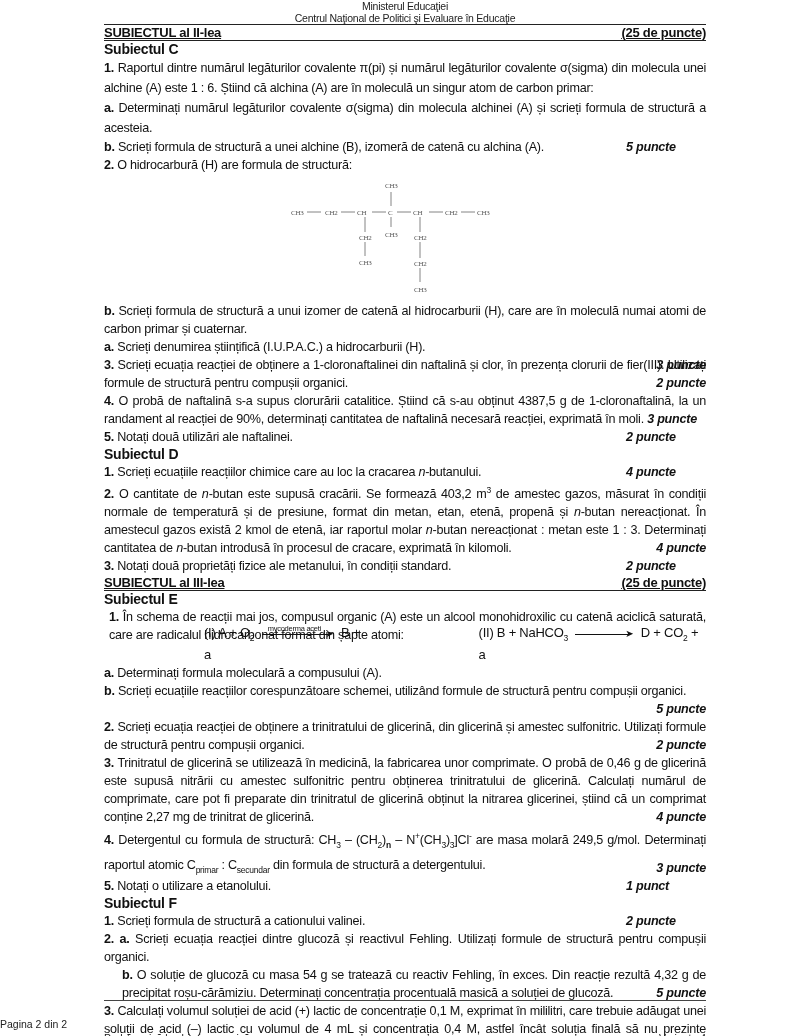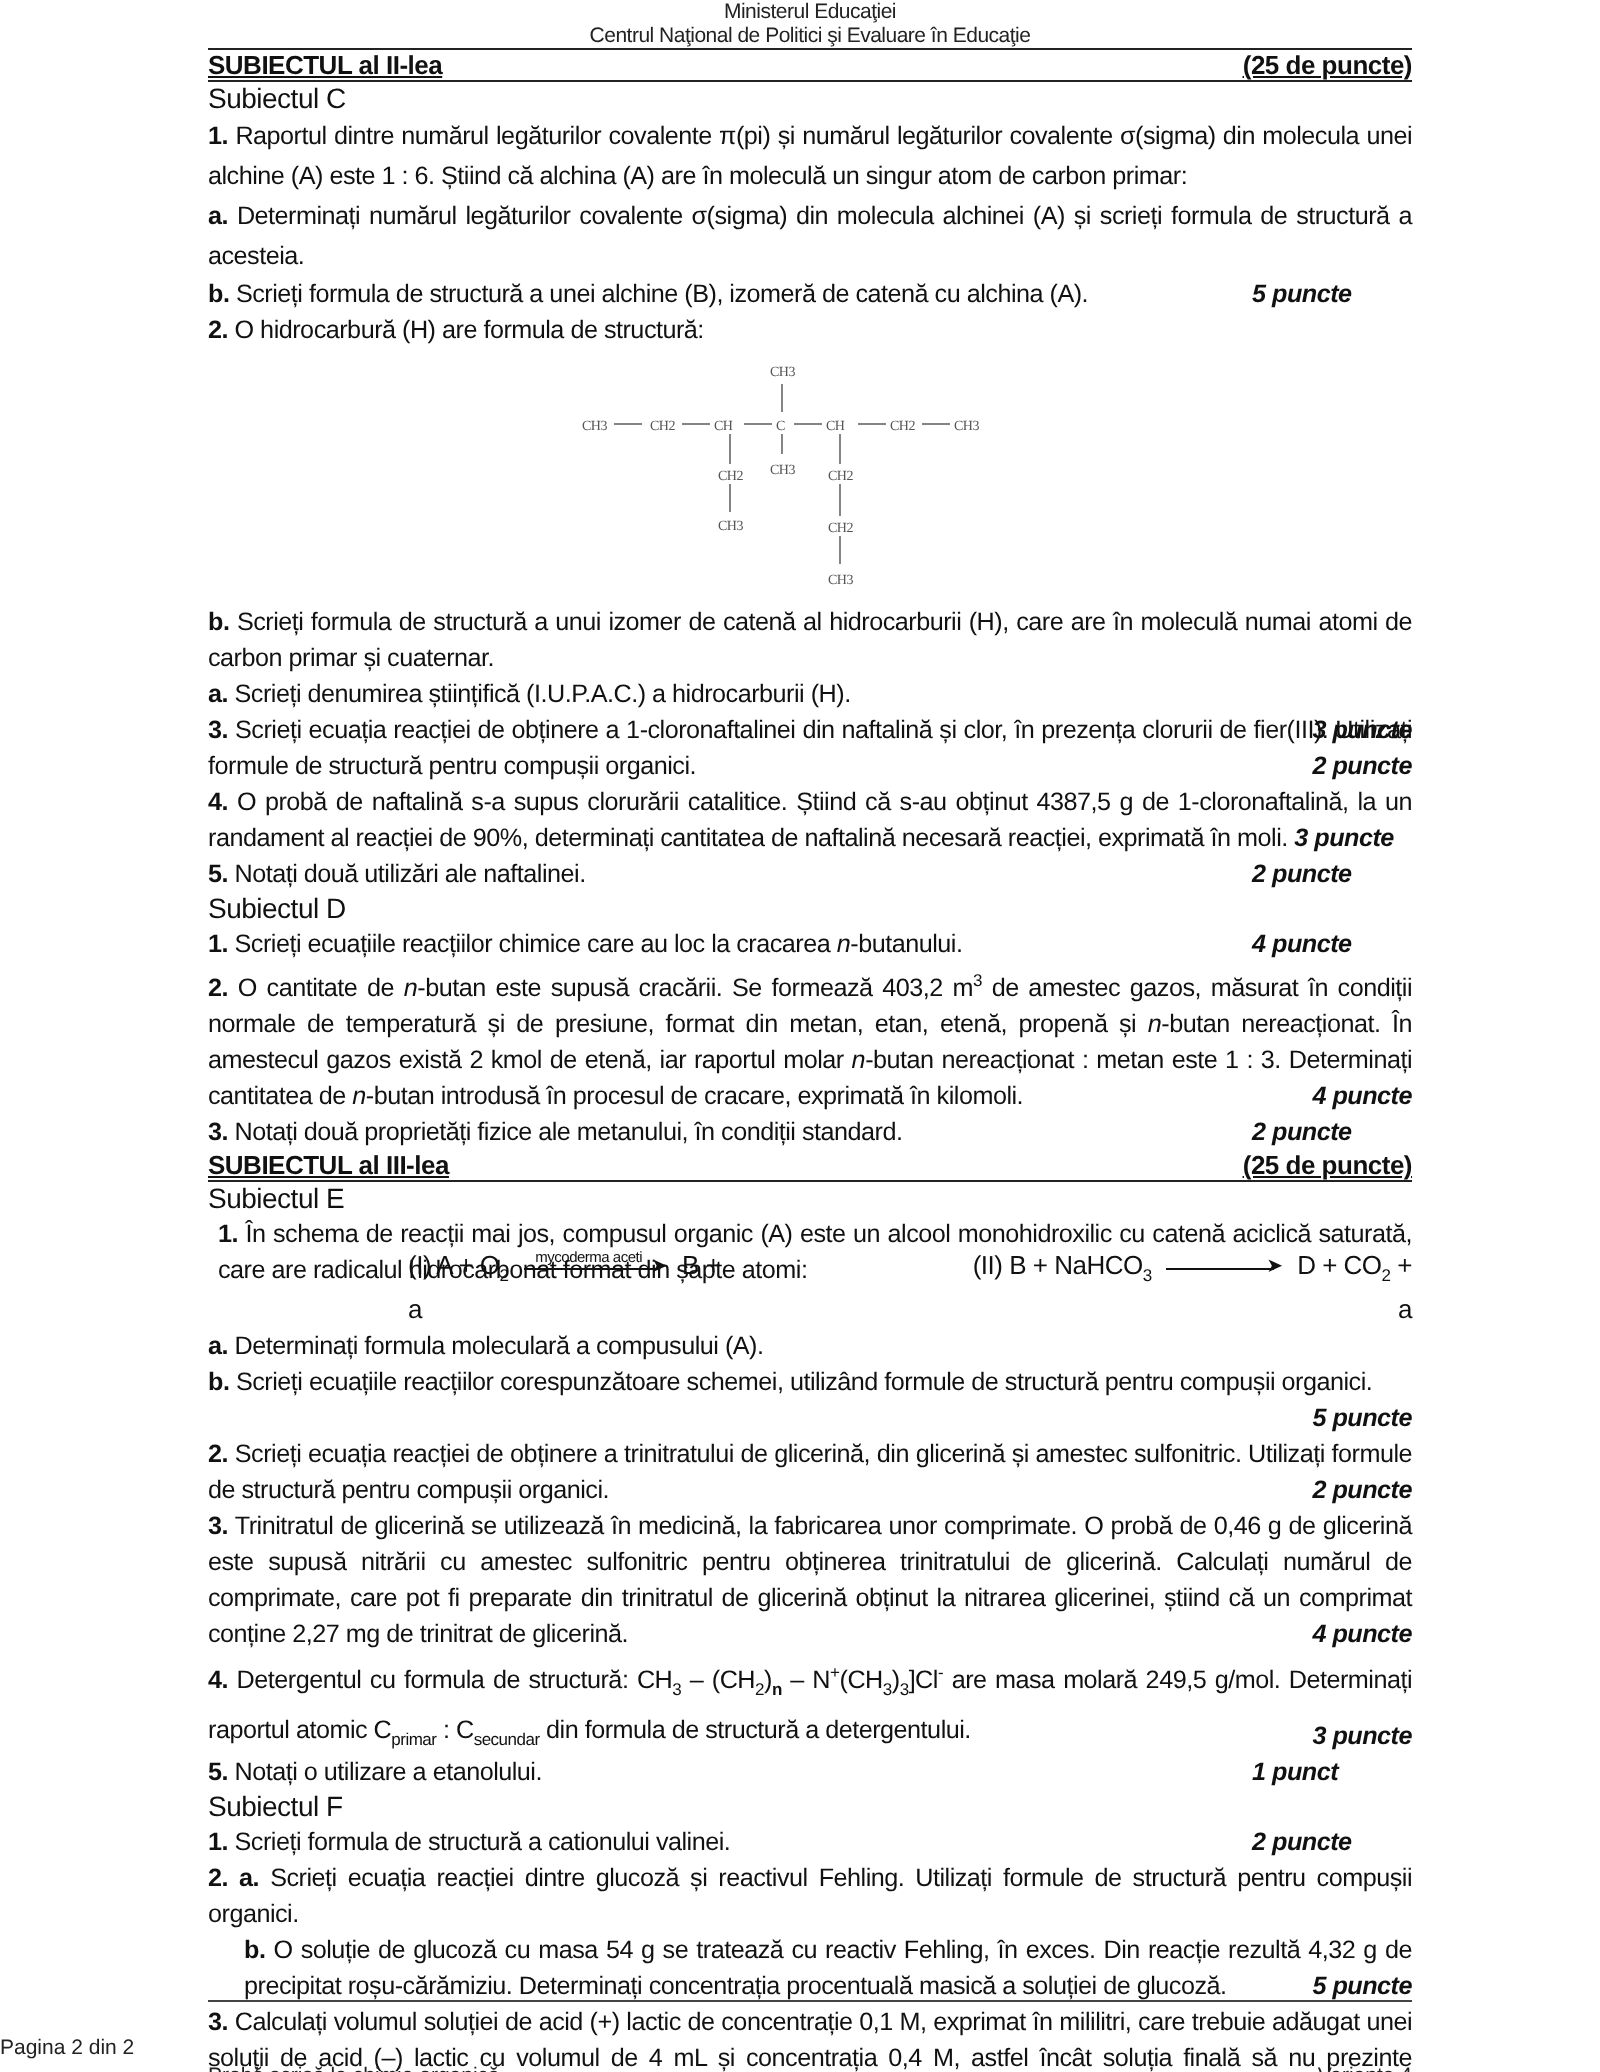--- a/index.html
+++ b/index.html
@@ -4,32 +4,32 @@
 <style>
   html, body { margin: 0; padding: 0; background: #ffffff; }
   body { width: 800px; height: 1036px; position: relative; overflow: hidden;
          font-family: "Liberation Sans", sans-serif; color: #111; }
   .page { position: absolute; left: 104px; top: 0; width: 602px; font-size: 12.6px; line-height: 18px; letter-spacing: -0.25px; }
   .hdr { text-align: center; font-size: 10.5px; line-height: 12px; color: #222; }
   .hdr1 { margin-top: 0; }
   .hrule { border-top: 1.5px solid #222; }
   .sect { display: flex; justify-content: space-between; font-weight: bold; font-size: 13px; line-height: 15px; text-decoration: underline; }
   .sect span:last-child { text-decoration: underline; }
-  .subt { font-weight: normal; font-size: 14px; line-height: 17px; }
+  .subt { font-weight: bold; font-size: 14px; line-height: 17px; }
   p { margin: 0; text-align: justify; }
   .row { display: flex; justify-content: space-between; align-items: baseline; }
   .row > span:first-child { flex: 1; }
   .pts { font-weight: bold; font-style: italic; white-space: nowrap; padding-left: 8px; width: 80px; }
   .right { text-align: right; }
   b { font-weight: bold; }
   i { font-style: italic; }
   .struct { position: relative; height: 128px; }
   .struct svg { position: absolute; left: 185px; top: 0; }
   .eqline { display: flex; padding-left: 100px; height: 20px; align-items: flex-end; font-size: 13px; }
-  .eq2 { margin-left: 110px; text-align: right; }
+  .eq2 { margin-left: 110px; }
   .arrow { display: inline-block; position: relative; width: 72px; height: 12px; margin: 0 4px; vertical-align: middle; }
   .arrow .line { position: absolute; left: 0; right: 4px; top: 7px; border-top: 1px solid #111; }
   .arrow .head { position: absolute; right: 0; top: 2px; font-size: 10px; line-height: 10px; }
   .arrow .lbl { position: absolute; left: 6px; top: -7px; font-size: 7.5px; white-space: nowrap; }
   .arrow.short { width: 58px; }
   sub, sup { font-size: 8.5px; }
   .footer-rule { position: absolute; left: 104px; width: 602px; top: 1000px; border-top: 1.5px solid #444; }
   .footer { position: absolute; left: 104px; width: 602px; top: 1032px; font-size: 10.5px; color: #222; display: flex; justify-content: space-between; }
   .pagenum { position: absolute; left: 0; width: 800px; top: 1018px; text-align: left; font-size: 10.5px; color: #222; }
   .indent { padding-left: 18px; }

